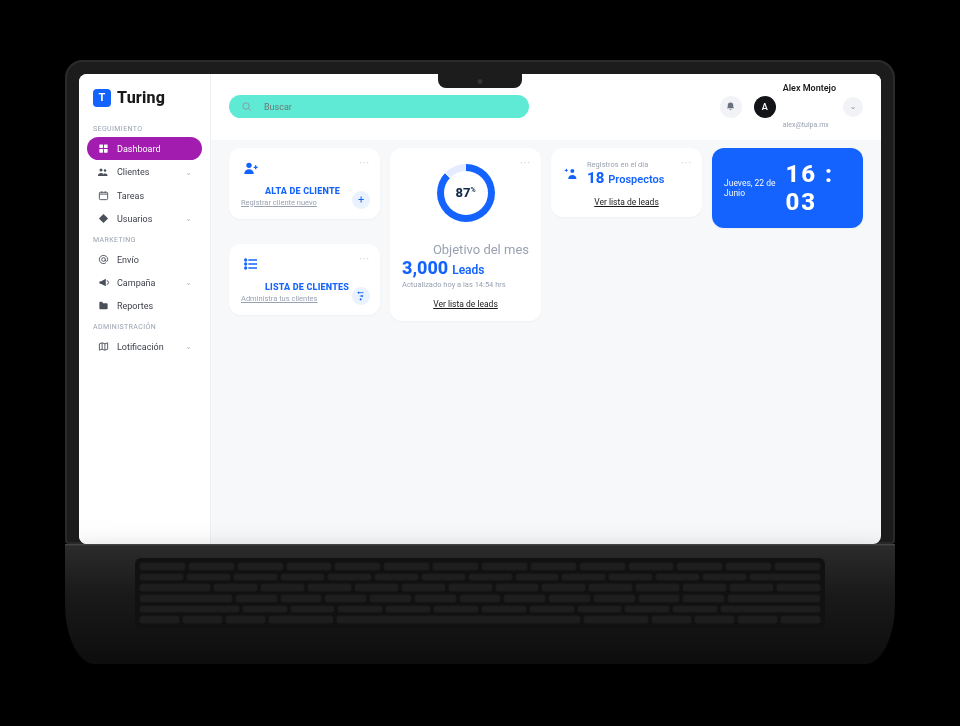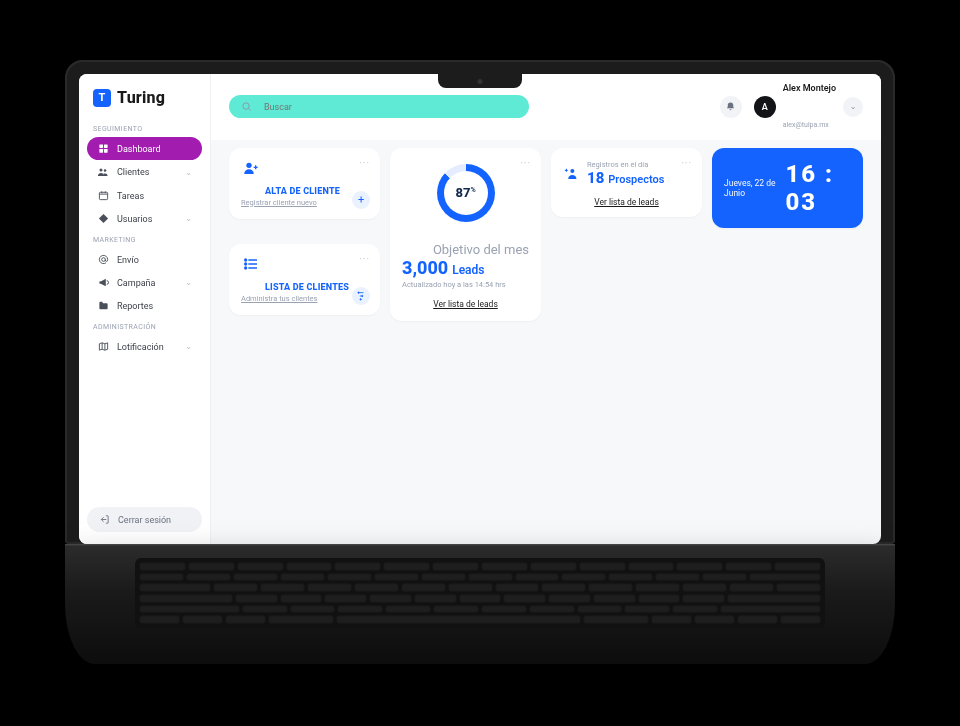--- a/index.html
+++ b/index.html
@@ -200,28 +200,20 @@
         <div class="nav-item">
           <span class="icon">
             <svg width="11" height="11" viewBox="0 0 24 24" fill="none" stroke="currentColor" stroke-width="2">
                 <path d="M9 4 3 6v14l6-2 6 2 6-2V4l-6 2-6-2zM9 4v14M15 6v14"></path>
               </svg>
           </span>
           <span>Lotificación</span>
           <span class="chev">⌄</span>
         </div>
 
-        <div class="logout">
-          <span>
-            <svg width="11" height="11" viewBox="0 0 24 24" fill="none" stroke="currentColor" stroke-width="2">
-                <path d="M15 4h4a1 1 0 0 1 1 1v14a1 1 0 0 1-1 1h-4M10 17l-5-5 5-5M5 12h11"></path>
-              </svg>
-          </span>
-          <span>Cerrar sesión</span>
-        </div>
       </aside>
 
       <div class="main">
         <div class="topbar">
           <div class="search">
             <span>
               <svg width="11" height="11" viewBox="0 0 24 24" fill="none" stroke="currentColor" stroke-width="2">
                   <circle cx="11" cy="11" r="7"></circle>
                   <path d="m21 21-4.3-4.3"></path>
                 </svg>

